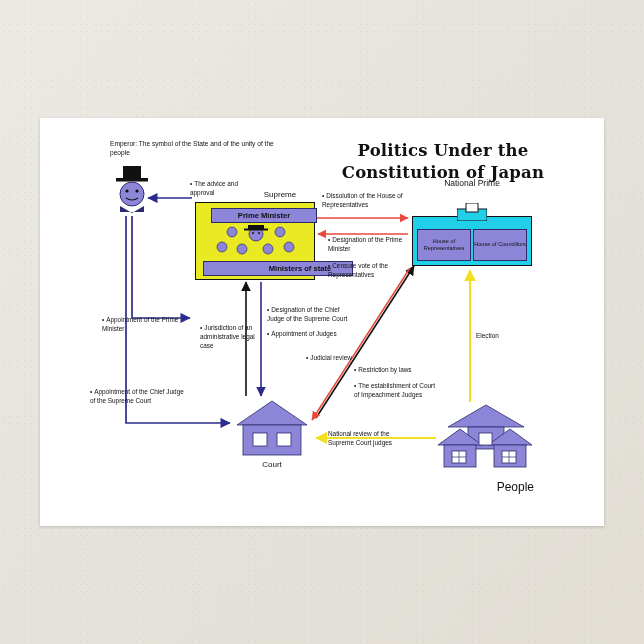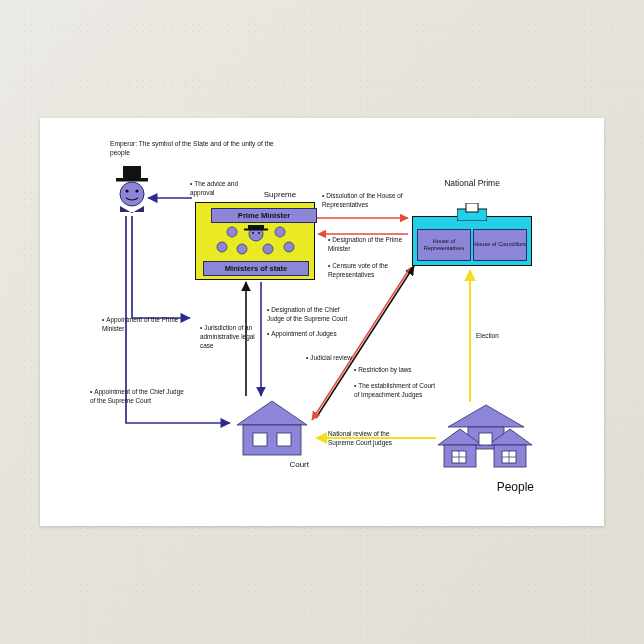--- a/index.html
+++ b/index.html
@@ -122,20 +122,21 @@
     top: 58px;
     width: 104px;
     height: 13px;
     background: #8d86d8;
     border: 1px solid #2b2b6b;
     color: #111;
     font-size: 7.6px;
     font-weight: bold;
     text-align: center;
     line-height: 13px;
+    padding-left: 44px;
   }
   
   #diet-caption {
     position: absolute;
     left: 372px;
     top: 60px;
     width: 120px;
     text-align: center;
     font-size: 8.5px;
     color: #111;
@@ -172,21 +173,21 @@
     left: 195px;
     top: 281px;
     width: 74px;
     height: 58px;
   }
   #court-caption {
     position: absolute;
     left: 195px;
     top: 342px;
     width: 74px;
-    text-align: right;
+    text-align: center;
     font-size: 8px;
     color: #111;
   }
   
   #people-shape {
     position: absolute;
     left: 398px;
     top: 285px;
     width: 96px;
     height: 66px;
@@ -251,20 +252,24 @@
 
         <line x1="276" y1="300" x2="374" y2="148" stroke="#111111" stroke-width="1.6" marker-end="url(#ah-black)"></line>
 
         <line x1="370" y1="150" x2="272" y2="302" stroke="#e8493a" stroke-width="1.5" marker-end="url(#ah-red)"></line>
 
         <line x1="430" y1="284" x2="430" y2="152" stroke="#f2e01e" stroke-width="2" marker-end="url(#ah-yellow)"></line>
 
         <line x1="396" y1="320" x2="276" y2="320" stroke="#f2e01e" stroke-width="2" marker-end="url(#ah-yellow)"></line>
       </svg>
 
+      <div id="title">
+        <div>Politics Under the</div>
+        <div>Constitution of Japan</div>
+      </div>
 
       <div id="emperor-label">Emperor: The symbol of the State and of the unity of the people</div>
       <div id="emperor-figure">
         <svg viewBox="0 0 44 48" width="44" height="48">
 
           <rect x="13" y="0" width="18" height="13" fill="#111111"></rect>
           <rect x="6" y="12" width="32" height="3.5" fill="#111111"></rect>
 
           <circle cx="22" cy="28" r="12" fill="#8d86d8" stroke="#2b2b6b" stroke-width="1"></circle>
 

